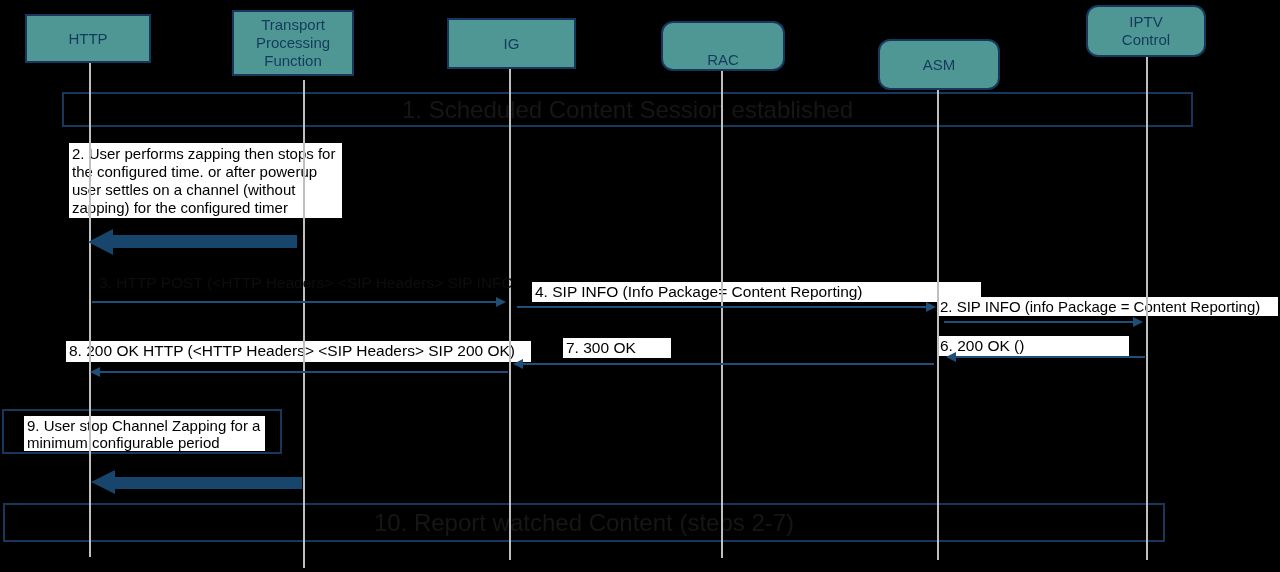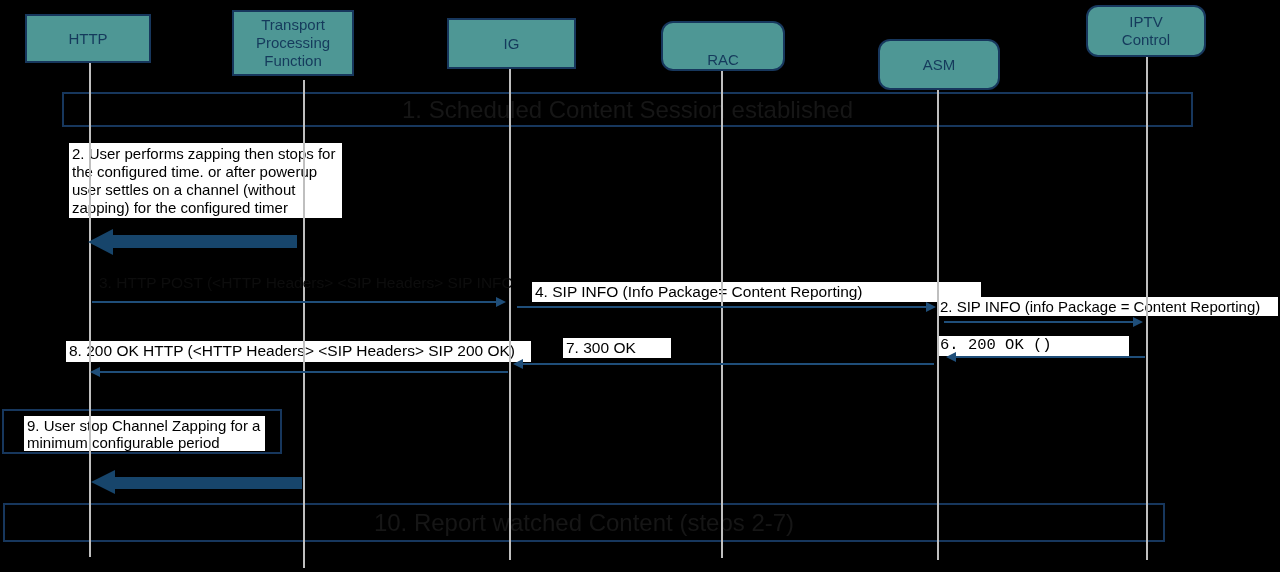--- a/index.html
+++ b/index.html
@@ -110,21 +110,21 @@
   </div>
   <div class="mline" style="left:517px;top:306px;width:410px;"></div>
   <div class="tri-r" style="left:926px;top:302px;"></div>
 
   <div class="mlabel" style="left:937px;top:297px;width:341px;height:19px;font-size:15px;">
     <span>2. SIP INFO (info Package = Content Reporting)</span>
   </div>
   <div class="mline" style="left:944px;top:321px;width:190px;"></div>
   <div class="tri-r" style="left:1133px;top:317px;"></div>
 
-  <div class="mlabel" style="left:937px;top:336px;width:192px;height:20px;font-family:Liberation Mono, monospace;">
+  <div class="mlabel" style="left:937px;top:336px;width:192px;height:20px;">
     <span>6. 200 OK ()</span>
   </div>
   <div class="tri-l" style="left:946px;top:352px;"></div>
   <div class="mline" style="left:955px;top:356px;width:190px;"></div>
 
   <div class="mlabel" style="left:563px;top:338px;width:108px;height:20px;">
     <span>7. 300 OK</span>
   </div>
   <div class="tri-l" style="left:513px;top:359px;"></div>
   <div class="mline" style="left:522px;top:363px;width:412px;"></div>

